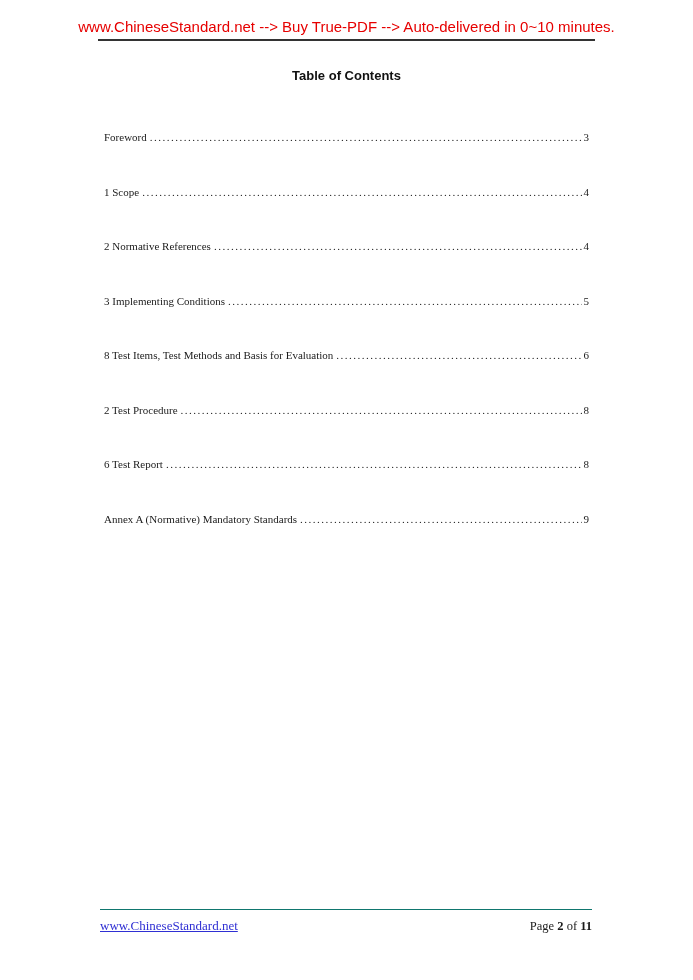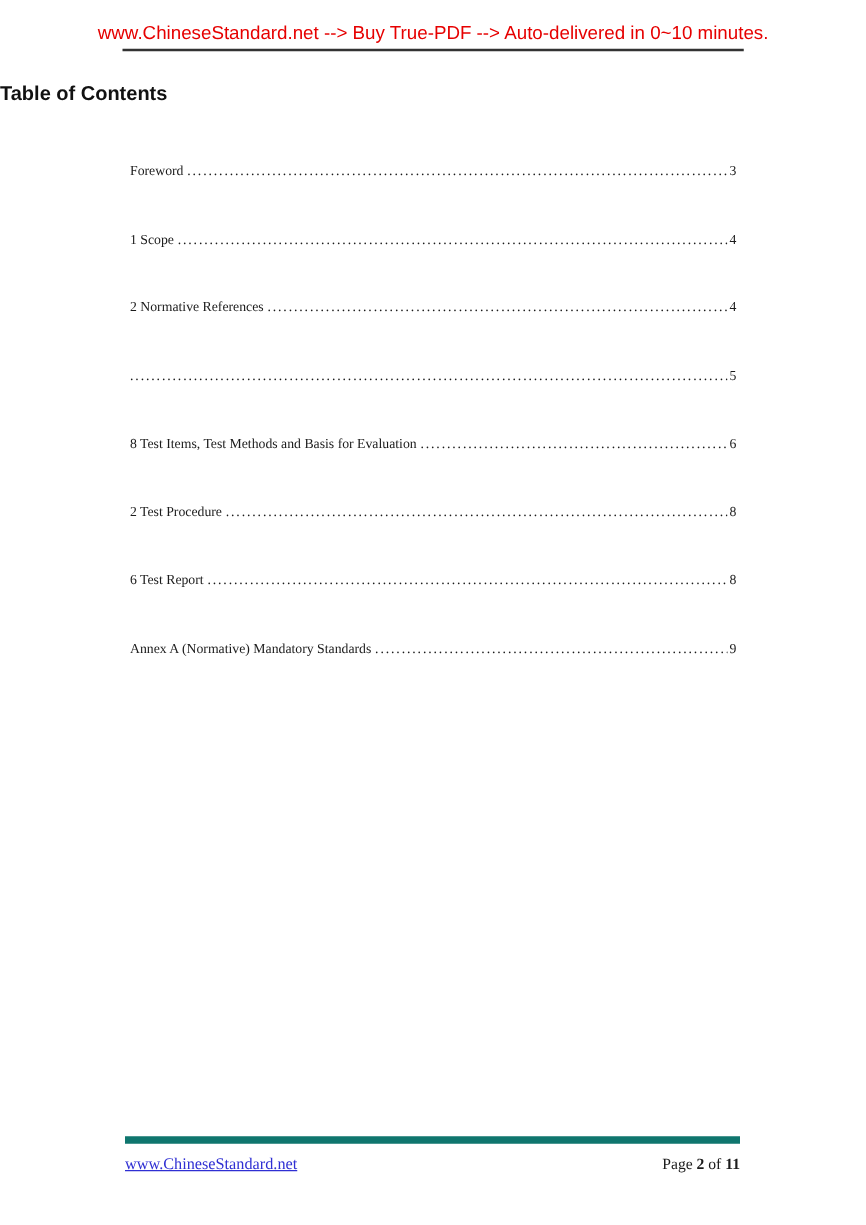--- a/index.html
+++ b/index.html
@@ -34,23 +34,24 @@
   .header-rule {
     width: 497px;
     margin: 3px auto 0 auto;
     border: 0;
     border-top: 2px solid #333333;
   }
 
   
   .doc-title {
     margin-top: 24px;
+    text-align: center;
     font-family: "Liberation Sans", sans-serif;
     font-weight: bold;
-    font-size: 16px;
+    font-size: 13px;
     line-height: 22px;
     color: #111111;
   }
 
   
   .toc {
     margin: 40px 104px 0 104px; 
   }
   .toc-row {
     display: flex;
@@ -68,21 +69,21 @@
     color: #1b1b1b;
   }
   .toc-page { flex: 0 0 auto; padding-left: 2px; }
 
   
   .footer {
     position: absolute;
     top: 909px;
     left: 100px;
     width: 492px;
-    border-top: 6px solid #0f766e;
+    border-top: 1px solid #0f766e;
     padding-top: 8px;
     display: flex;
     justify-content: space-between;
     align-items: baseline;
     font-size: 13px;
   }
   .footer-link {
     color: #2f2fd3;
     text-decoration: underline;
     cursor: pointer;
@@ -115,20 +116,21 @@
       <span class="toc-page">4</span>
     </div>
 
     <div class="toc-row">
       <span class="toc-label">2 Normative References</span>
       <span class="toc-dots">............................................................................................................................................................................................................................................................................................................</span>
       <span class="toc-page">4</span>
     </div>
 
     <div class="toc-row">
+      <span class="toc-label">3 Implementing Conditions</span>
       <span class="toc-dots">............................................................................................................................................................................................................................................................................................................</span>
       <span class="toc-page">5</span>
     </div>
 
     <div class="toc-row">
       <span class="toc-label">8 Test Items, Test Methods and Basis for Evaluation </span>
       <span class="toc-dots">............................................................................................................................................................................................................................................................................................................</span>
       <span class="toc-page">6</span>
     </div>
 

